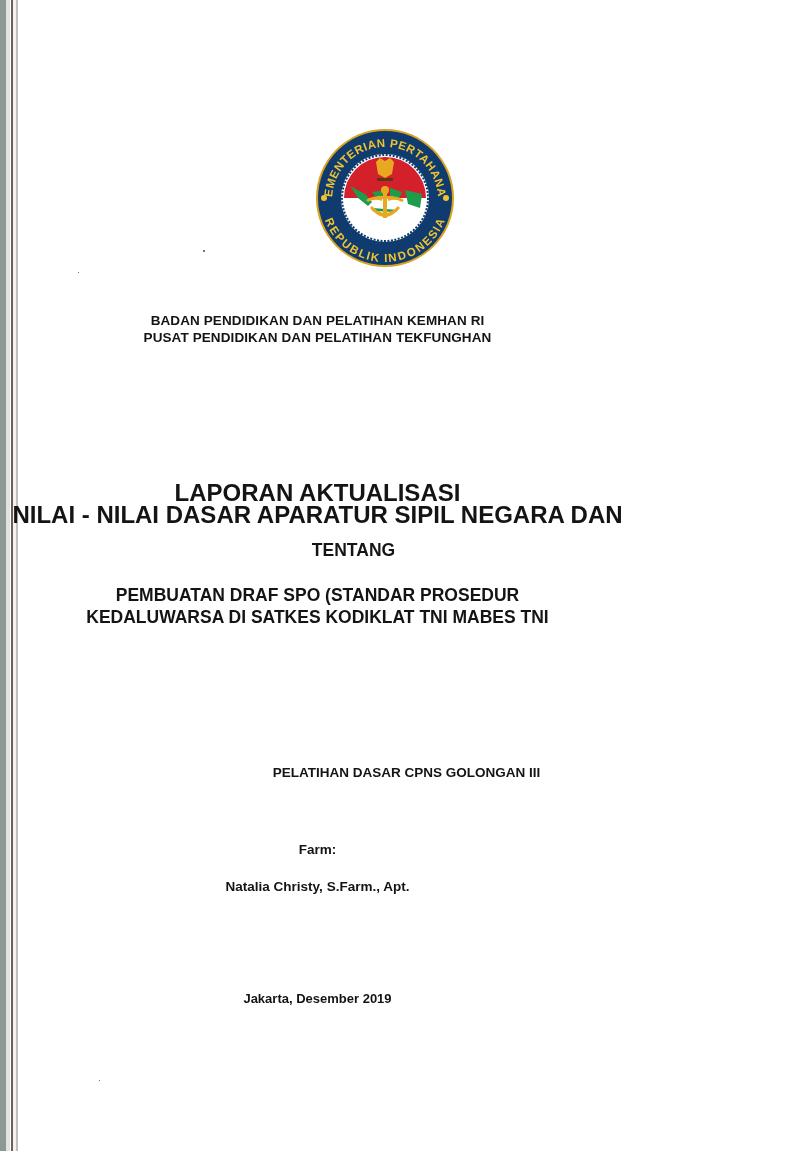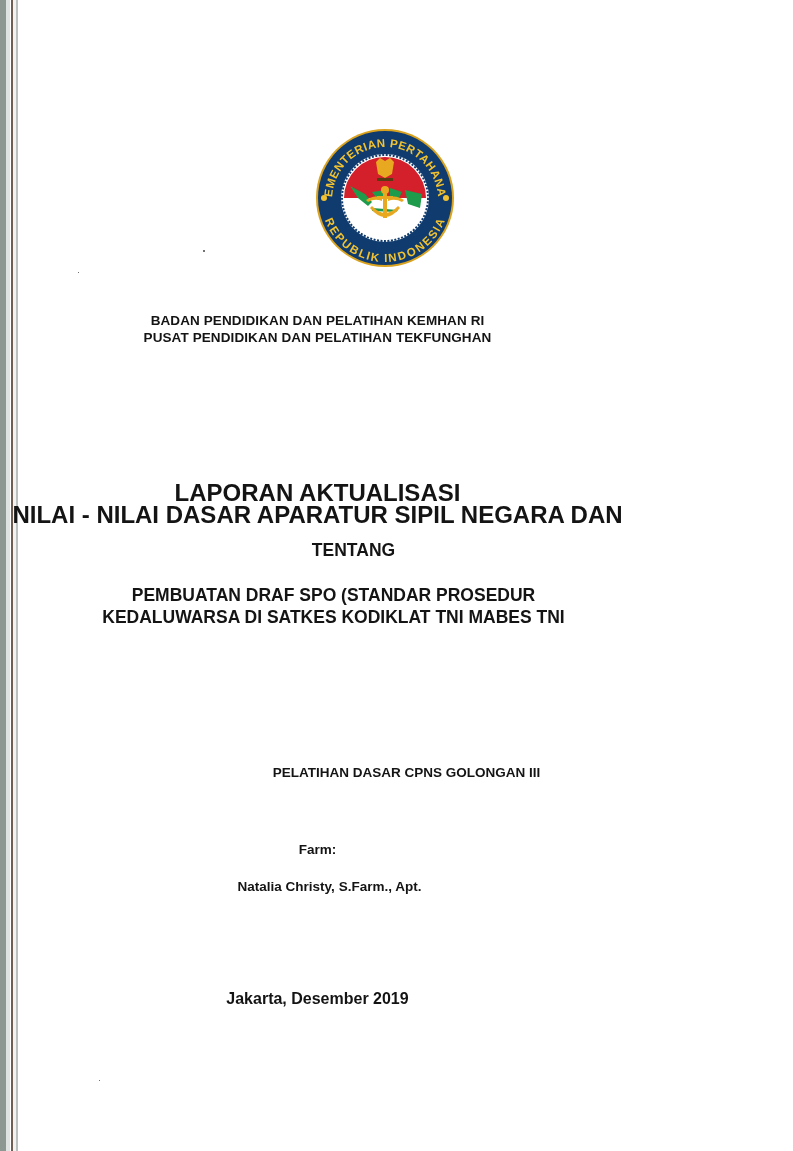--- a/index.html
+++ b/index.html
@@ -58,43 +58,41 @@
     .about {
       top: 539px;
       font-size: 17.5px;
       line-height: 22px;
       padding-left: 36px;
     }
     .topic {
       top: 584px;
       font-size: 17.5px;
       line-height: 22px;
-      padding-left: 16px;
     }
     .training {
       top: 764px;
       font-size: 13.5px;
       line-height: 17px;
       left: 10px;
       width: 793px;
     }
     .by {
       top: 841px;
       font-size: 13.5px;
       line-height: 17px;
     }
     .author {
       top: 878px;
       font-size: 13.5px;
       line-height: 17px;
-      margin-left: 12px;
     }
     .place-date {
       top: 990px;
-      font-size: 16px;
+      font-size: 13px;
       line-height: 17px;
       text-align: center;
     }
     .line { display: block; }
     .speck {
       position: absolute;
       width: 2px;
       height: 2px;
       background: #444;
       border-radius: 50%;

